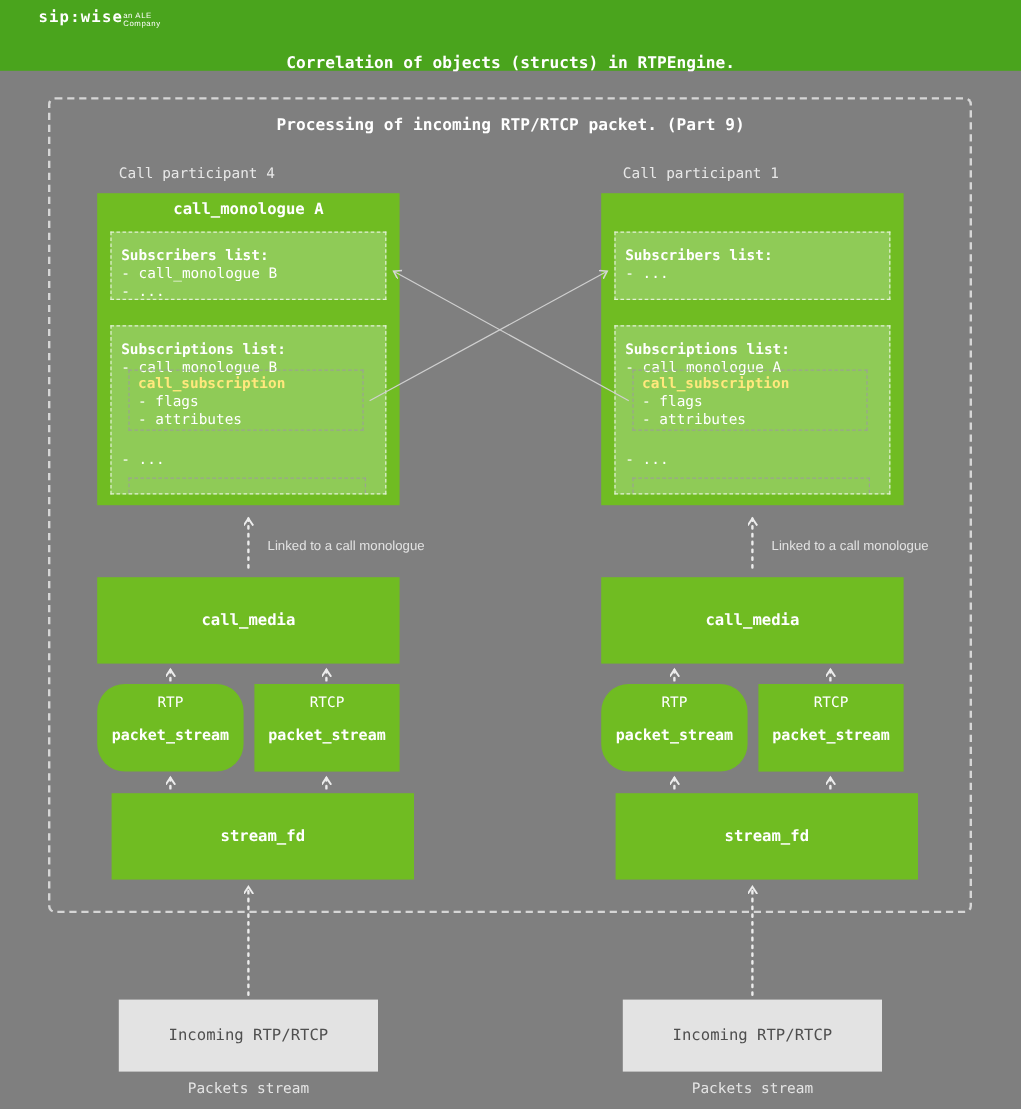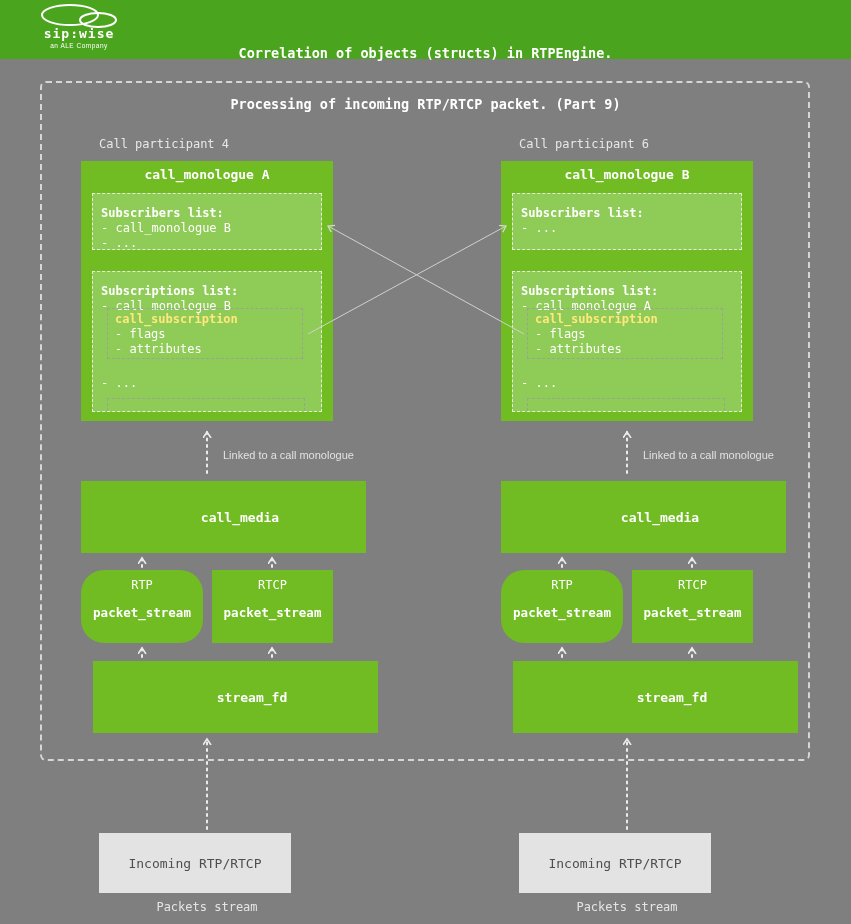--- a/index.html
+++ b/index.html
@@ -1,21 +1,21 @@
 <!DOCTYPE html>
 <html><head>
 <meta charset="utf-8">
 <style>
   html,body { margin:0; padding:0; background:#7f7f7f; }
   body { width:851px; height:924px; font-family:"DejaVu Sans Mono", monospace; }
   #stage { position:relative; width:851px; height:924px; overflow:hidden; background:#7f7f7f; }
 
   
   .header { position:absolute; left:0; top:0; width:851px; height:59px; background:#4aa41d; }
-  .logo { position:absolute; left:32px; top:3px; width:94px; display:flex; flex-direction:column; align-items:center; color:#fff; }
+  .logo { position:absolute; left:32px; top:3px; width:94px; display:flex; flex-direction:row; align-items:center; color:#fff; }
   .logo-brand { font-weight:bold; font-size:13px; letter-spacing:1px; margin-top:-3px; }
   .logo-sub { font-size:6.5px; font-family:"Liberation Sans", sans-serif; margin-top:1px; letter-spacing:0.5px; }
   .header-titles { position:absolute; left:0; top:11px; width:100%; text-align:center; color:#ffffff; font-weight:bold; font-size:13.5px; line-height:17px; white-space:pre; }
 
   
   .dashed-frame { position:absolute; left:40px; top:81px; width:766px; height:676px; border:2px dashed #d6d6d6; border-radius:6px; }
 
   
   .participant { position:absolute; top:0; width:252px; height:924px; }
   .p0 { left:81px; } .p1 { left:501px; }
@@ -30,30 +30,30 @@
   .subscriptions { left:11px; top:110px; width:230px; height:141px; overflow:hidden; }
   .panel-title { font-weight:bold; }
 
   .subscription { position:absolute; left:14px; top:36px; width:196px; height:51px; border:1.5px dashed #9aa58f; box-sizing:border-box; padding:3px 7px; line-height:15px; font-size:12px; color:#fff; }
   .sub-title { font-weight:bold; color:#ffe87d; }
   .more-line { position:absolute; left:8px; top:104px; font-size:12px; color:#fff; }
   .partial-box { position:absolute; left:14px; top:126px; width:196px; height:26px; border:1.5px dashed #9aa58f; }
 
   .linked-label { position:absolute; left:142px; top:449px; font-family:"Liberation Sans", sans-serif; font-size:11px; color:#e2e2e2; white-space:nowrap; }
 
-  .media-box, .fd-box { position:absolute; left:0; width:252px; height:72px; background:#70bc22; display:flex; align-items:center; justify-content:center; color:#fff; font-weight:bold; font-size:13px;padding-left:33px; }
+  .media-box, .fd-box { position:absolute; left:0; width:252px; height:72px; background:#70bc22; display:flex; align-items:center; justify-content:center; color:#fff; font-weight:bold; font-size:13px; }
   .media-box { top:481px; }
   .fd-box { top:661px;margin-left:12px; }
 
   .stream-box { position:absolute; top:570px; height:73px; background:#70bc22; color:#fff; text-align:center; box-sizing:border-box; padding-top:8px; }
   .s0 { left:0; width:122px;border-radius:23px; } .s1 { left:131px; width:121px; }
   .proto { font-size:12px; }
   .stream-title { font-weight:bold; font-size:12.5px; margin-top:13px; }
 
-  .incoming-box { position:absolute; left:18px; top:833px; width:192px; height:60px; background:#e3e3e3; display:flex; align-items:center; justify-content:center; color:#4f4f4f; font-size:13px; }
+  .incoming-box { position:absolute; left:18px; top:833px; width:216px; height:60px; background:#e3e3e3; display:flex; align-items:center; justify-content:center; color:#4f4f4f; font-size:13px; }
   .packets-label { position:absolute; left:0; top:900px; width:252px; text-align:center; font-size:12px; color:#e5e5e5; }
 
   
   .overlay { position:absolute; left:0; top:0; pointer-events:none; }
   .dotted { stroke:#ececec; stroke-width:2; stroke-dasharray:2 4.5; stroke-linecap:round; fill:none; marker-end:url(#ah); }
   .crossline { stroke:#d0d0d0; stroke-width:1; fill:none; marker-end:url(#ah2); }
 </style>
 </head>
 <body>
 
@@ -120,24 +120,23 @@
       <span>stream_fd</span>
     </div>
 
     <div class="incoming-box">
       <span>Incoming RTP/RTCP</span>
     </div>
     <div class="packets-label">Packets stream</div>
   </div>
 
   <div class="participant p1">
-    <div class="p-label">Call participant 6</div>
+    <div class="p-label">Call participant 1</div>
 
     <div class="monologue">
-      <div class="m-title">call_monologue B</div>
       <div class="panel subscribers">
         <div class="panel-title">Subscribers list:</div>
         <div>- ...</div>
       </div>
       <div class="panel subscriptions">
         <div class="panel-title">Subscriptions list:</div>
         <div>- call monologue A</div>
         <div class="subscription">
           <div class="sub-title">call_subscription</div>
           <div>- flags</div>

